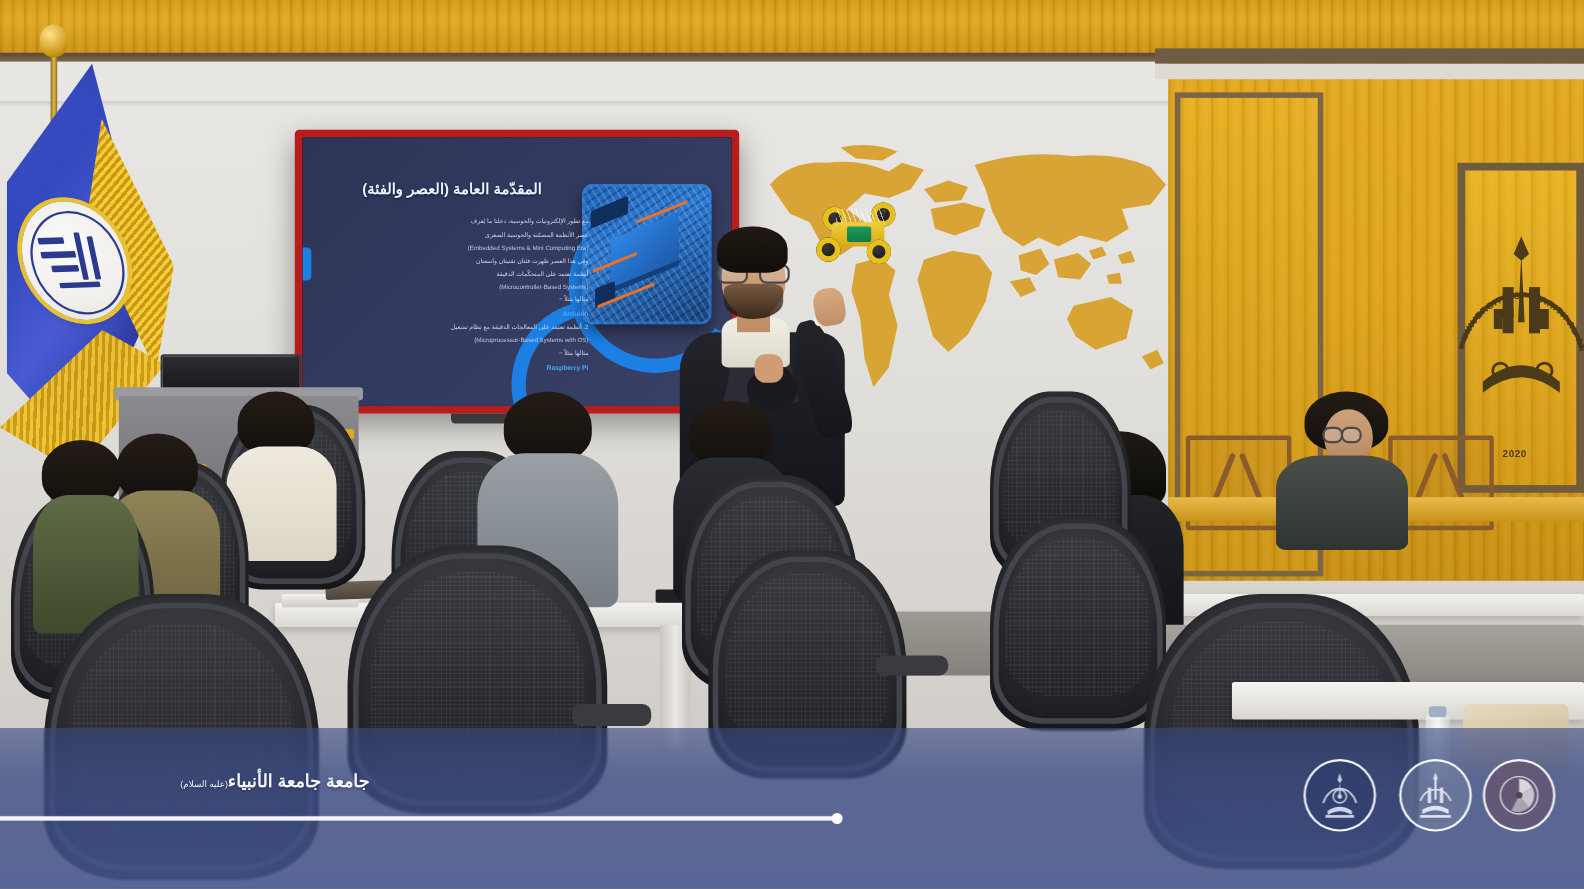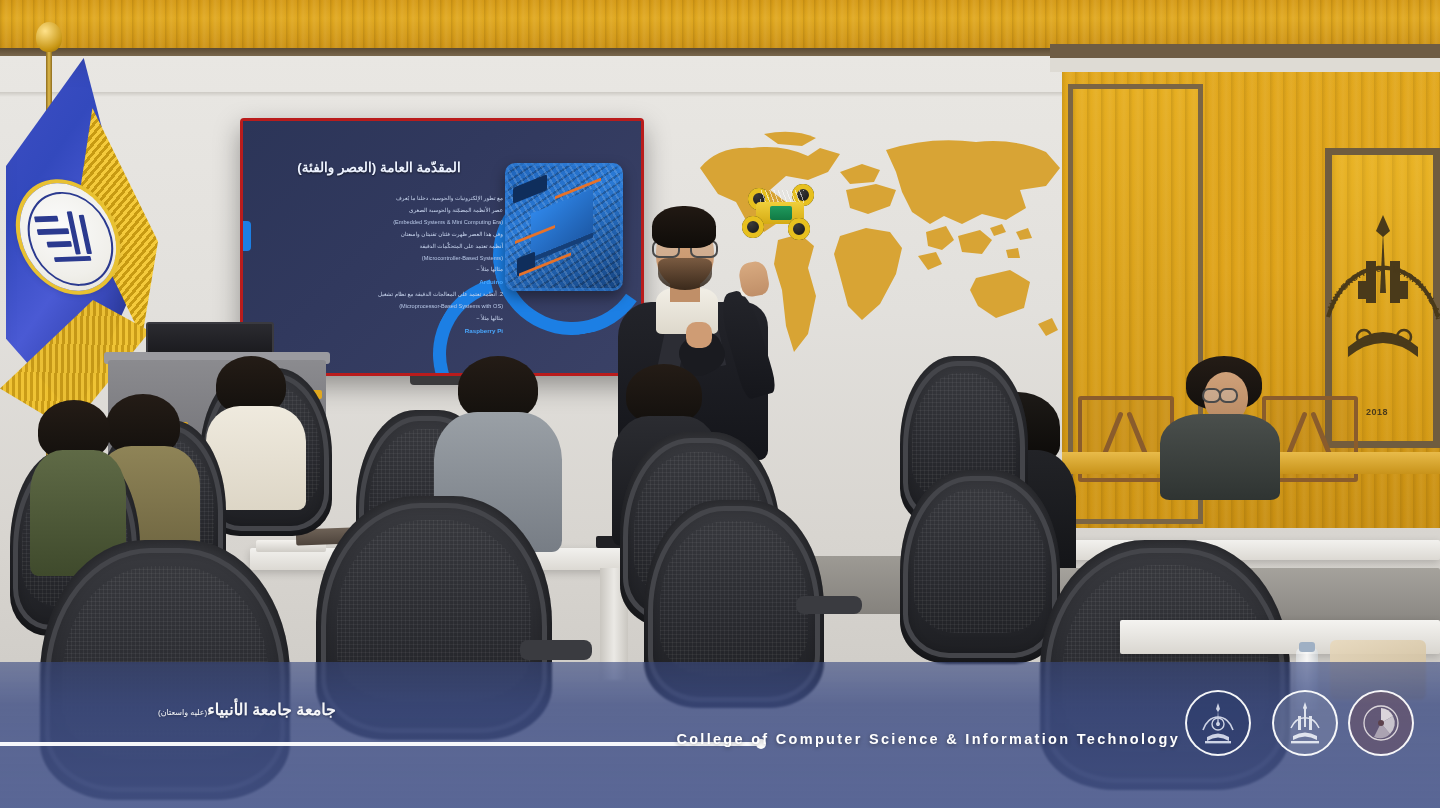--- a/index.html
+++ b/index.html
@@ -68,22 +68,22 @@
   .wchair .x2{left:62%;transform:rotate(-22deg);}
   #wchair-a{left:1078px;top:396px;width:96px;height:86px;}
   #wchair-b{left:1262px;top:396px;width:96px;height:86px;}
   #wood-counter{left:1062px;top:452px;width:378px;height:22px;background:linear-gradient(180deg,#e8bb4a,#c8931a);}
 
   
   #worldmap{left:690px;top:128px;width:378px;height:250px;opacity:.95;}
 
   
   #tv{
-    left:240px;top:118px;width:404px;height:258px;
-    background:#000000;border:3px solid #b91c1c;border-radius:4px;box-sizing:border-box;
+    left:268px;top:118px;width:404px;height:258px;
+    background:#000000;border:7px solid #b91c1c;border-radius:4px;box-sizing:border-box;
     box-shadow:0 10px 26px rgba(0,0,0,.35);
   }
   #tv-stand{left:410px;top:376px;width:96px;height:9px;background:#3a3a3c;border-radius:0 0 4px 4px;}
   #slide{
     position:absolute;left:0;top:0;width:100%;height:100%;overflow:hidden;
     background:linear-gradient(135deg,#2c3558 0%, #31395e 40%, #3a4166 100%);
   }
   .ring{position:absolute;border:13px solid #1a7de0;border-radius:50%;}
   #ring1{right:-54px;top:-36px;width:150px;height:150px;border-color:#1c7fe4;border-left-color:transparent;border-bottom-color:transparent;transform:rotate(18deg);}
   #ring2{right:-10px;top:56px;width:132px;height:132px;border-color:#1c7fe4;border-right-color:transparent;border-top-color:transparent;transform:rotate(-10deg);}
@@ -279,21 +279,21 @@
         <path d="M50 84 h18 v8 h-10 v10 h-8 Z" fill="#4a3a1a"></path>
         <path d="M100 84 h-18 v8 h10 v10 h8 Z" fill="#4a3a1a"></path>
         <circle cx="56" cy="140" r="7" fill="none" stroke="#4a3a1a" stroke-width="2.5"></circle>
         <circle cx="96" cy="140" r="7" fill="none" stroke="#4a3a1a" stroke-width="2.5"></circle>
         <path id="arcpath" d="M22 122 A56 70 0 0 1 128 122" fill="none"></path>
         <text font-size="8.5" font-weight="bold" fill="#4a3a1a" letter-spacing="0.6">
           <textPath href="#arcpath" startOffset="6%">UNIVERSITY OF WARITH AL-ANBIYA</textPath>
         </text>
       </svg>
     </div>
-    <div class="em-txt" style="left:34px;bottom:24px;font-size:9px;">2018</div>
+    <div class="em-txt" style="left:34px;bottom:24px;font-size:9px;">2020</div>
   </div>
 
   <div class="wchair" id="wchair-a">
     <div class="back"></div>
     <div class="x1"></div>
     <div class="x2"></div>
   </div>
   <div class="wchair" id="wchair-b">
     <div class="back"></div>
     <div class="x1"></div>
@@ -525,24 +525,23 @@
   <div class="table" id="tbl3"></div>
   <div class="abs" id="bag"></div>
   <div class="abs" id="bottle"></div>
   <div class="abs" id="bottle-cap"></div>
 
   <div class="abs" id="banner"></div>
   <div class="abs" id="banner-rule"></div>
   <div class="abs" id="banner-dot"></div>
 
   <div class="abs" id="left-ar">
-    <span>جامعة جامعة الأنبياء</span><span class="small">(عليه واسعتان)</span>
-  </div>
-
-  <div class="abs" id="title-en">College of Computer Science &amp; Information Technology</div>
+    <span>جامعة جامعة الأنبياء</span><span class="small">(عليه السلام)</span>
+  </div>
+
 
   <div class="logo-circle" id="logo1">
     <svg class="logo-glyph" viewBox="0 0 42 46" aria-hidden="true">
       <path d="M21 3 L23 9 L21 12 L19 9 Z" fill="#dfe4f2"></path>
       <path d="M21 10 L22 26 L20 26 Z" fill="#dfe4f2"></path>
       <path d="M6 30 A16 20 0 0 1 36 30" fill="none" stroke="#dfe4f2" stroke-width="1.6"></path>
       <circle cx="21" cy="24" r="6" fill="none" stroke="#dfe4f2" stroke-width="1.4"></circle>
       <circle cx="21" cy="24" r="2" fill="#dfe4f2"></circle>
       <path d="M10 37 Q21 30 32 37 L32 41 Q21 34 10 41 Z" fill="#dfe4f2"></path>
       <rect x="8" y="41" width="26" height="2.4" fill="#dfe4f2"></rect>

